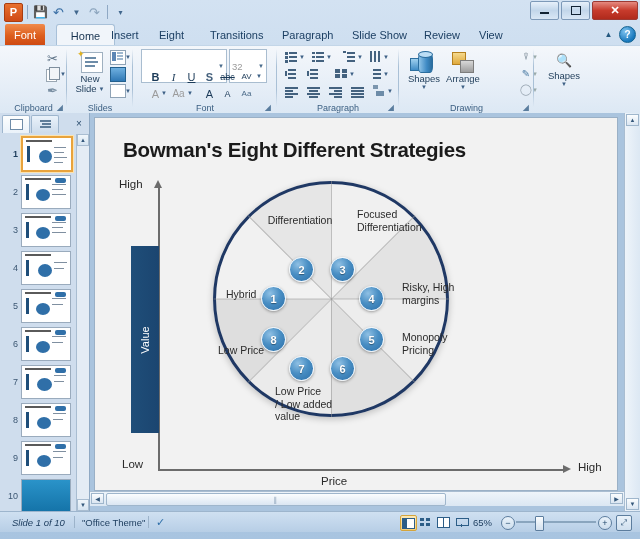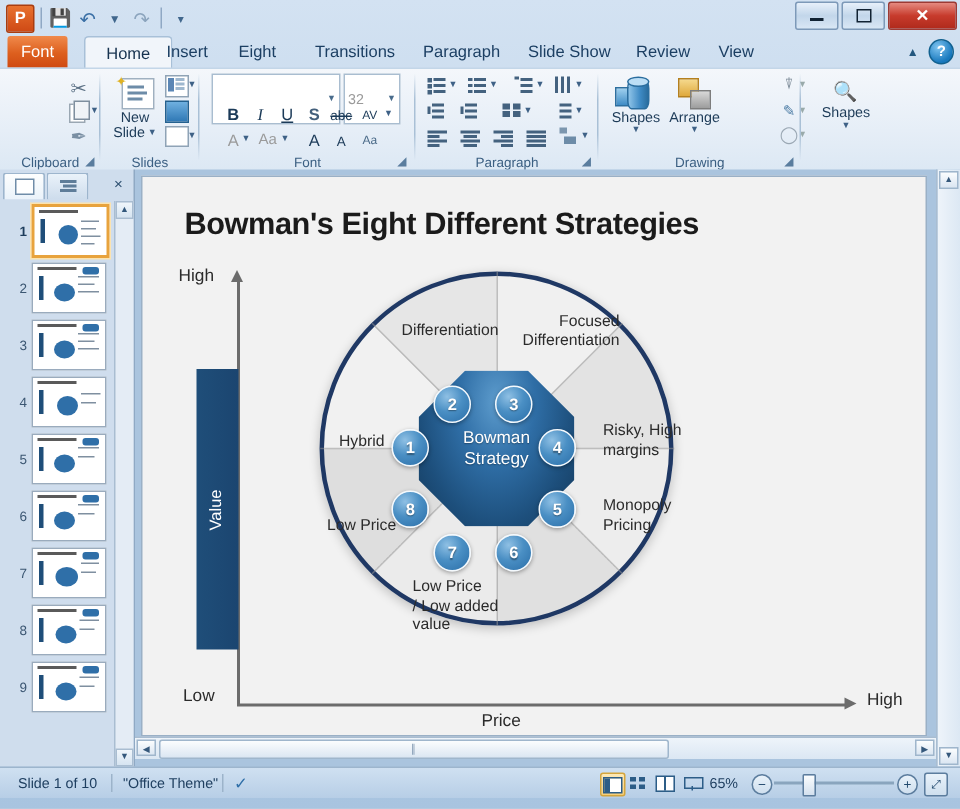--- a/index.html
+++ b/index.html
@@ -642,20 +642,26 @@
         <div class="thumbnum">9</div>
         <div class="thumb">
           <div class="t-title"></div>
             <div class="t-bar"></div>
           <div class="t-blue" style="left:15px;top:13px;width:14px;height:12px;"></div>
           <div class="t-line" style="left:31px;top:9px;width:13px;"></div>
           <div class="t-line" style="left:31px;top:15px;width:10px;"></div>
           <div class="t-blue" style="left:33px;top:2px;width:11px;height:5px;border-radius:2px;"></div>
         </div>
       </div>
+      <div class="thumbrow">
+        <div class="thumbnum">10</div>
+        <div class="thumb">
+          <div class="t-solid"></div>
+        </div>
+      </div>
     </div>
 
     <div class="lp-scroll">
       <div class="lp-arrow" style="position:absolute;top:0;">▲</div>
       <div class="lp-arrow" style="position:absolute;bottom:0;">▼</div>
     </div>
   </div>
 
   <div class="slidearea">
     <div class="slide">
@@ -681,46 +687,40 @@
         <div class="spoke" style="transform:rotate(45deg);"></div>
         <div class="spoke" style="transform:rotate(90deg);"></div>
         <div class="spoke" style="transform:rotate(135deg);"></div>
         <div class="spoke" style="transform:rotate(180deg);"></div>
         <div class="spoke" style="transform:rotate(225deg);"></div>
         <div class="spoke" style="transform:rotate(270deg);"></div>
         <div class="spoke" style="transform:rotate(315deg);"></div>
       </div>
 
       <div class="pielbl" style="left:160px;top:96px;width:90px;text-align:center;">Differentiation</div>
-      <div class="pielbl" style="left:238px;top:90px;width:80px;text-align:right;">
+      <div class="pielbl" style="left:262px;top:90px;width:80px;">
         <div>Focused</div>
         <div>Differentiation</div>
       </div>
       <div class="pielbl" style="left:131px;top:170px;">Hybrid</div>
       <div class="pielbl" style="left:307px;top:163px;width:80px;">
         <div>Risky, High</div>
         <div>margins</div>
       </div>
       <div class="pielbl" style="left:307px;top:213px;width:80px;">
         <div>Monopoly</div>
         <div>Pricing</div>
       </div>
       <div class="pielbl" style="left:123px;top:226px;">Low Price</div>
       <div class="pielbl" style="left:180px;top:267px;width:86px;">
         <div>Low Price</div>
         <div>/ Low added</div>
         <div>value</div>
       </div>
 
-      <div class="octa">
-        <span>
-          <span>Bowman</span><br>
-          <span>Strategy</span>
-        </span>
-      </div>
 
       <div class="node" style="left:166px;top:168px;">1</div>
       <div class="node" style="left:194px;top:139px;">2</div>
       <div class="node" style="left:235px;top:139px;">3</div>
       <div class="node" style="left:264px;top:168px;">4</div>
       <div class="node" style="left:264px;top:209px;">5</div>
       <div class="node" style="left:235px;top:238px;">6</div>
       <div class="node" style="left:194px;top:238px;">7</div>
       <div class="node" style="left:166px;top:209px;">8</div>
     </div>
@@ -730,21 +730,21 @@
     <div class="sb-arrow" style="left:1px;">◀</div>
     <div class="hsb-thumb">║</div>
     <div class="sb-arrow" style="right:1px;">▶</div>
   </div>
   <div class="vsb">
     <div class="vsb-arrow" style="top:1px;">▲</div>
     <div class="vsb-arrow" style="bottom:1px;">▼</div>
   </div>
 
   <div class="status">
-    <div class="st-item" style="left:12px;">Slide 1 of 10</div>
+    <div class="st-item" style="left:12px;font-style:italic;">Slide 1 of 10</div>
     <div class="st-div" style="left:74px;"></div>
     <div class="st-item" style="left:82px;">"Office Theme"</div>
     <div class="st-div" style="left:148px;"></div>
     <div class="st-item" style="left:156px;color:#2f6fa8;font-size:11px;">✓</div>
 
     <div class="viewbtn sel" style="left:400px;" title="Normal">
       <div class="vb-ic" style="background:linear-gradient(90deg,#2c5d87 0 35%,#fff 35% 100%);"></div>
     </div>
     <div class="viewbtn" style="left:418px;" title="Slide Sorter">
       <div class="vb-ic" style="border:none;background:none;">

